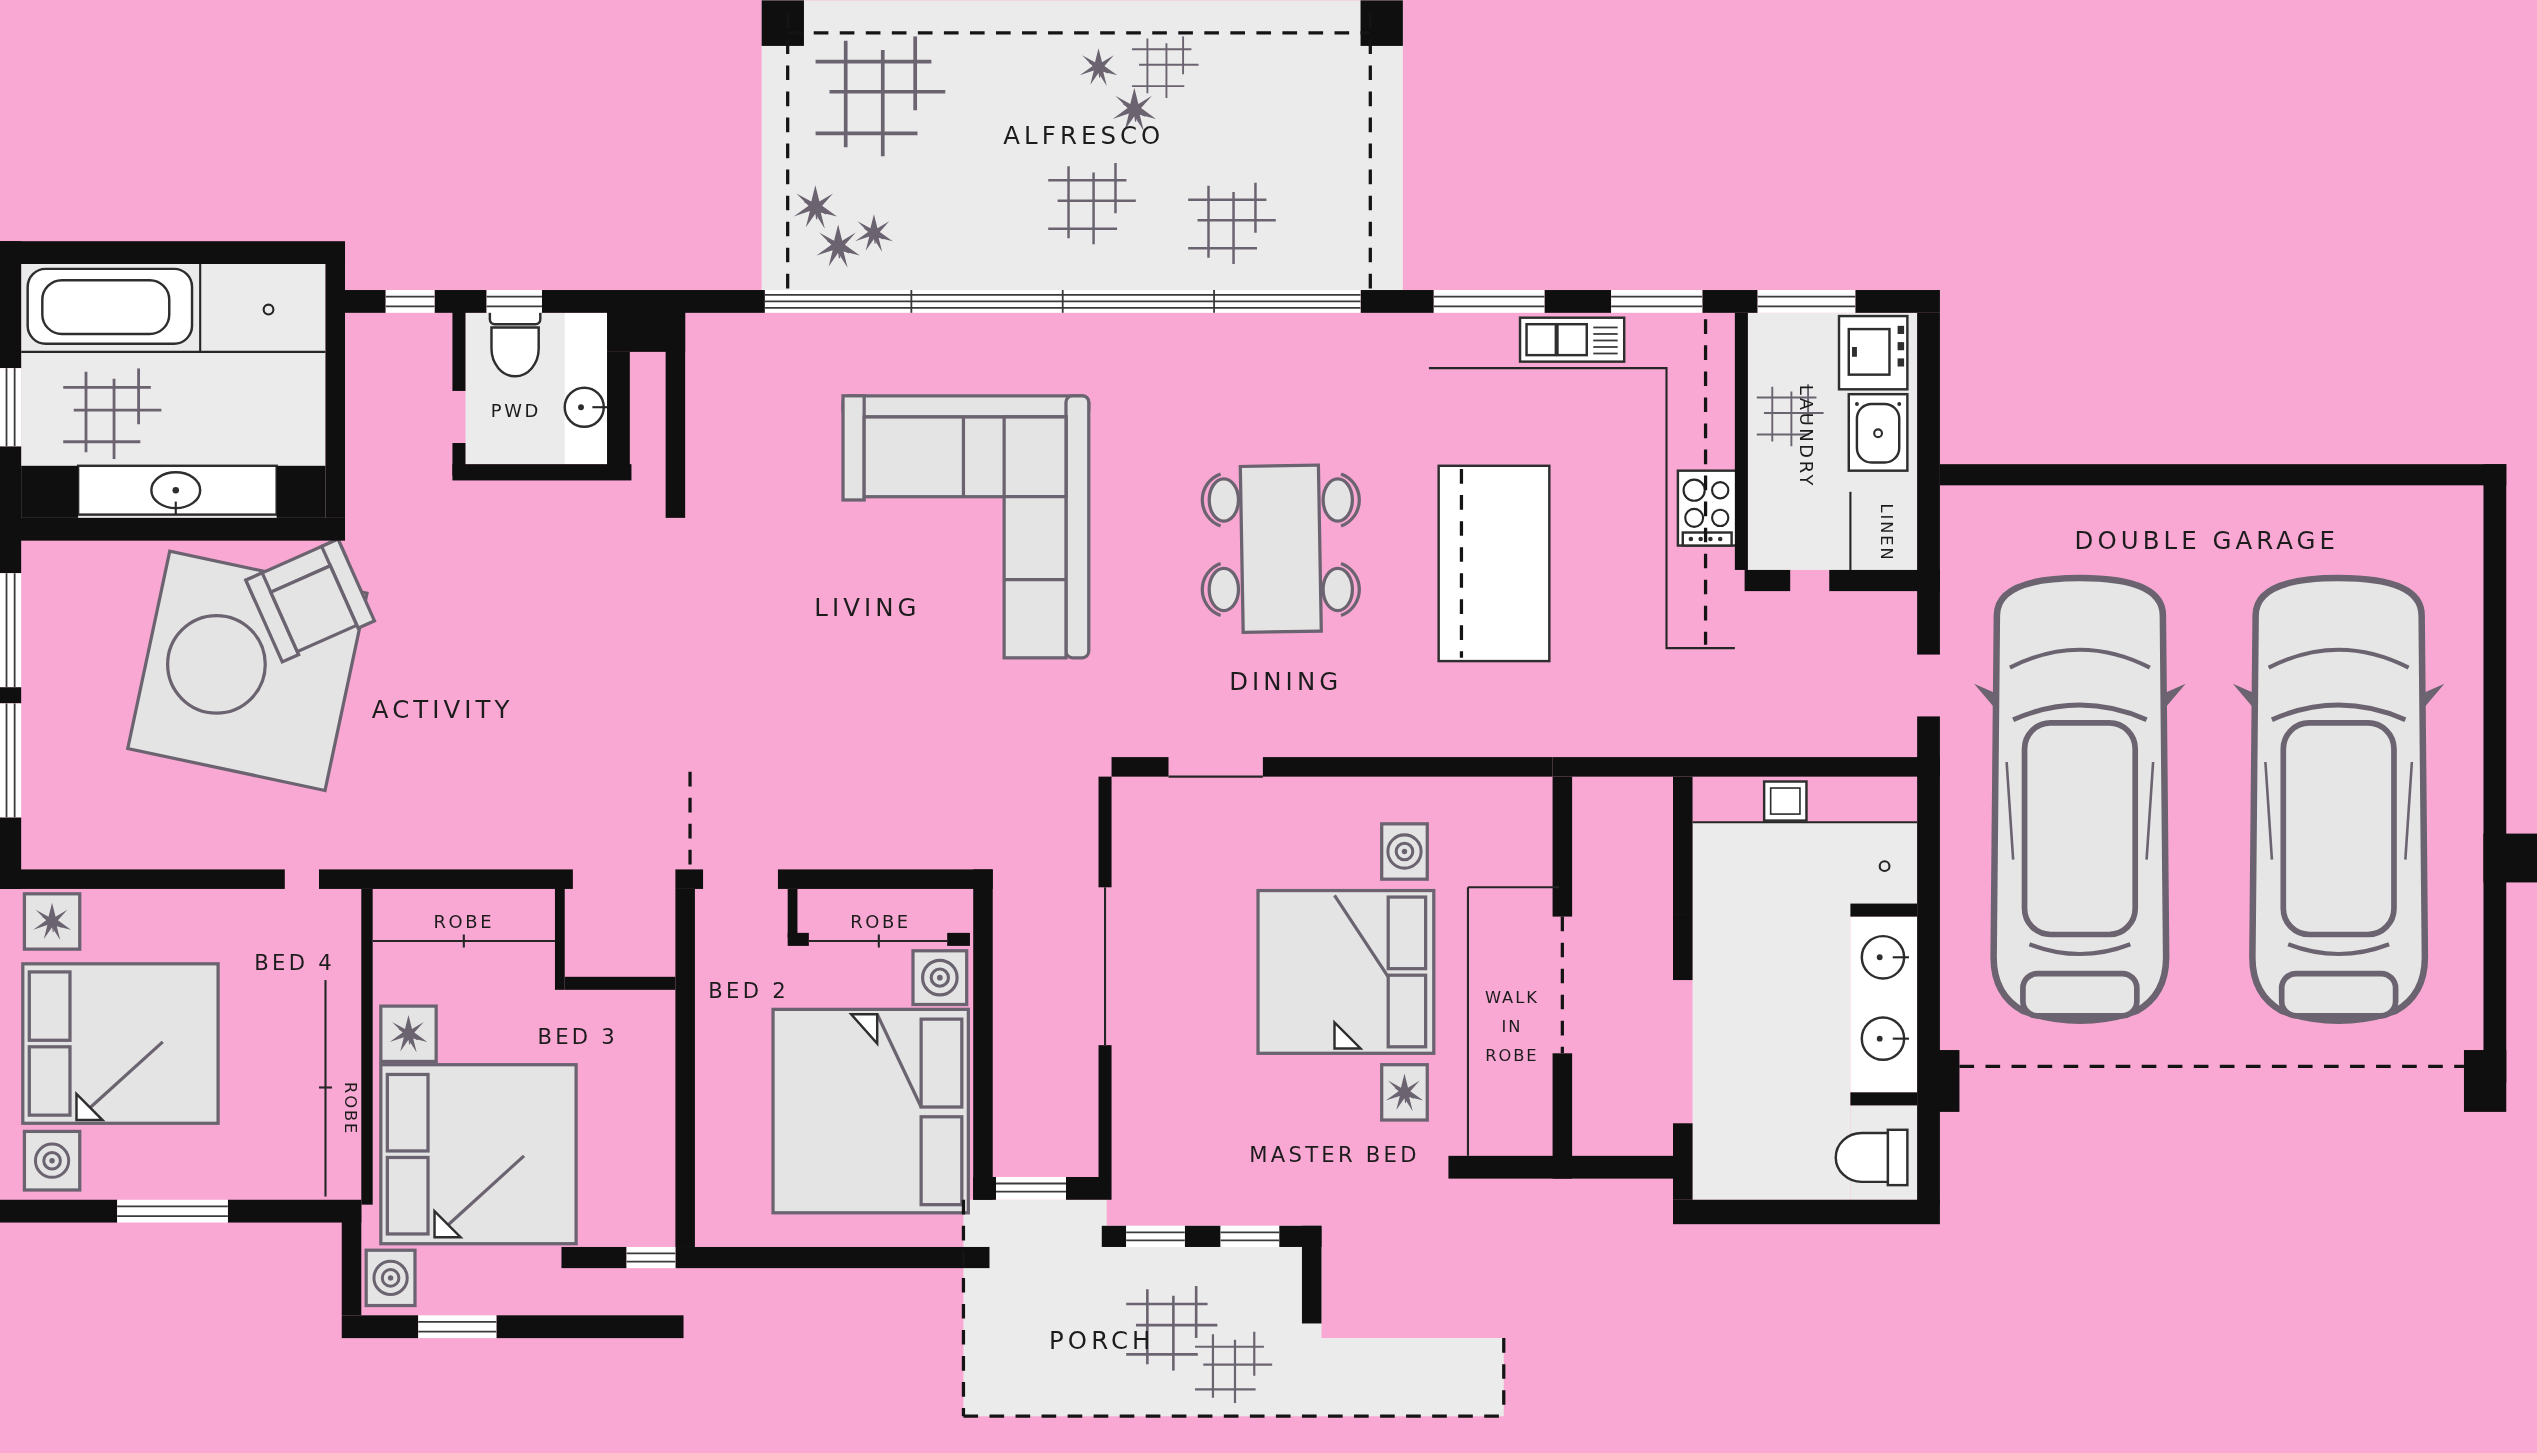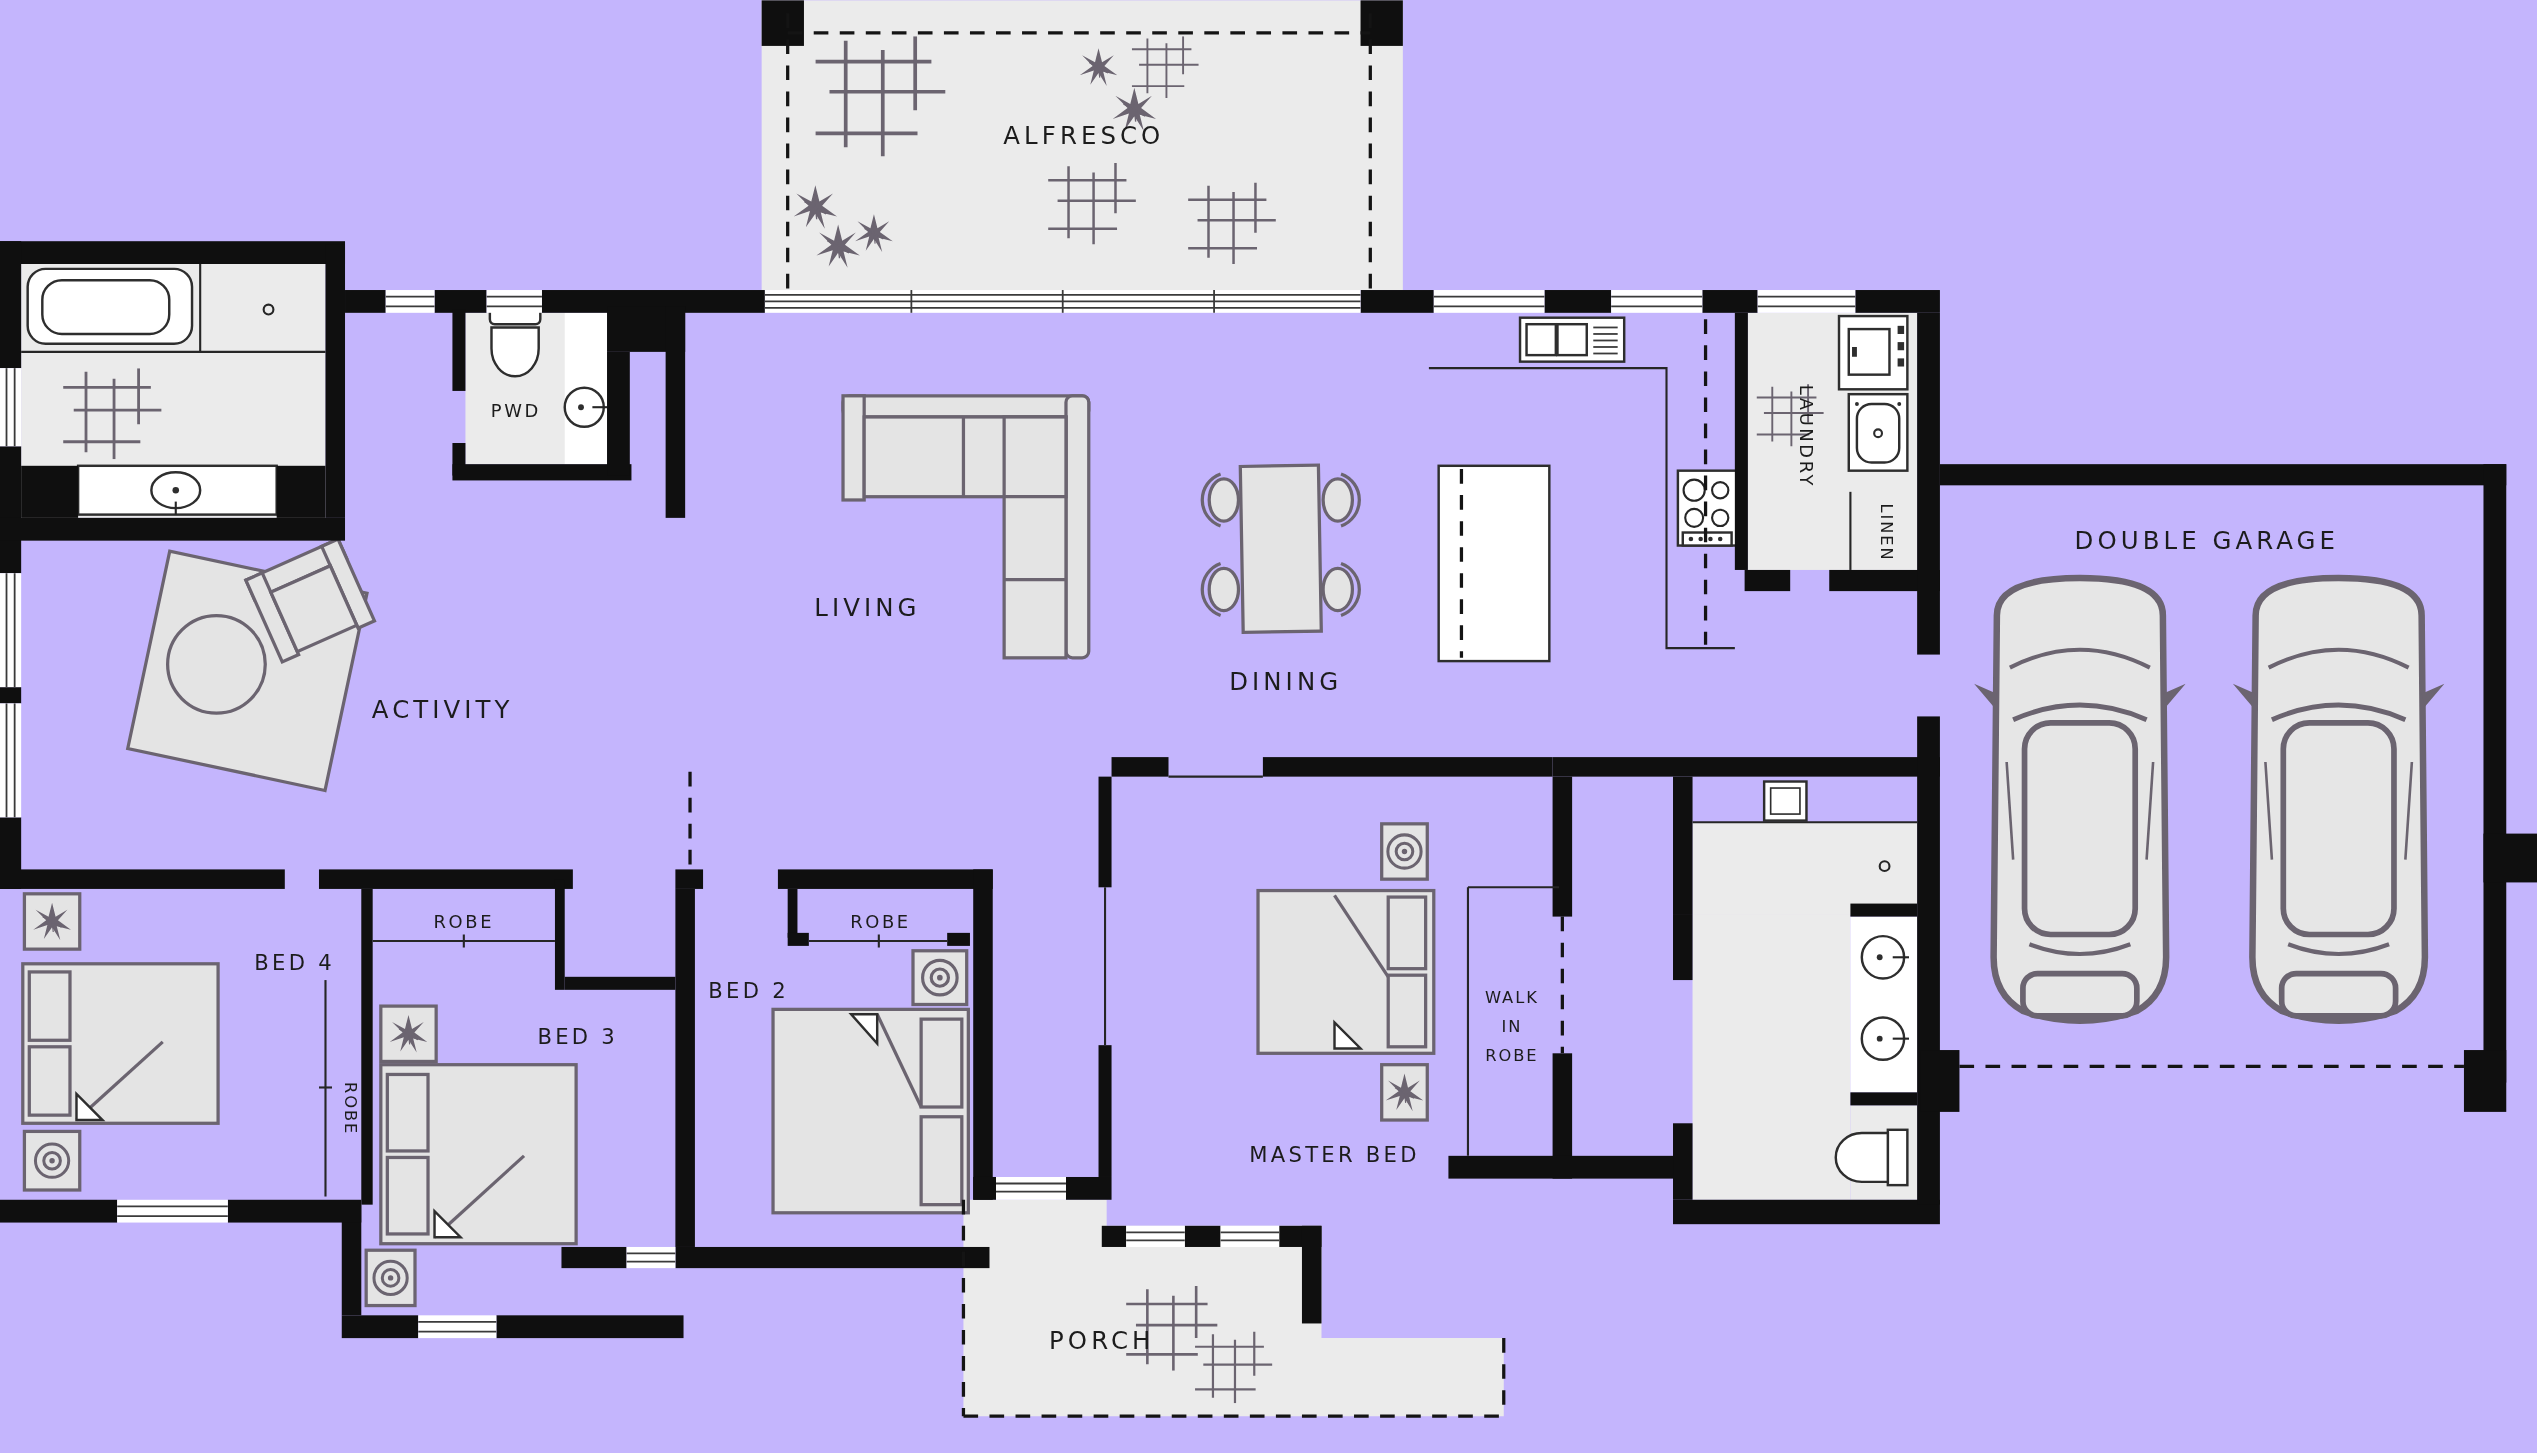--- a/index.html
+++ b/index.html
@@ -1,16 +1,16 @@
 <!DOCTYPE html>
 <html style="--wall: #0f0f0f; --shade: #ebebeb; --furn: #6b6470; --furnfill: #e4e4e4; --ink: #1c1c1c;font-size:13px"><head>
 <meta charset="utf-8">
 <style>
   html,body{margin:0;padding:0;background:#fff;}
-  #stage{width:2538px;height:1453px;overflow:hidden;position:relative;background:#c4b5fd;}
+  #stage{width:2538px;height:1453px;overflow:hidden;position:relative;background:#f9a8d4;}
   #plan-scale{transform:scale(2);transform-origin:0 0;width:1269px;height:727px;}
   svg{display:block}
   .wall{fill:var(--wall,#0f0f0f);}
   .floor{fill:var(--shade,#ebebeb);}
   .furn{fill:var(--furnfill,#e3e3e3);stroke:var(--furn,#6b6470);stroke-width:2;}
   .furnln{fill:none;stroke:var(--furn,#6b6470);stroke-width:2;}
   .fix{fill:#fff;stroke:#2e2e2e;stroke-width:1.5;}
   .thin{stroke:#262626;stroke-width:1.3;fill:none;}
   .dash{stroke:#141414;stroke-width:2;fill:none;stroke-dasharray:9 7;}
   .win{fill:#fff;}

